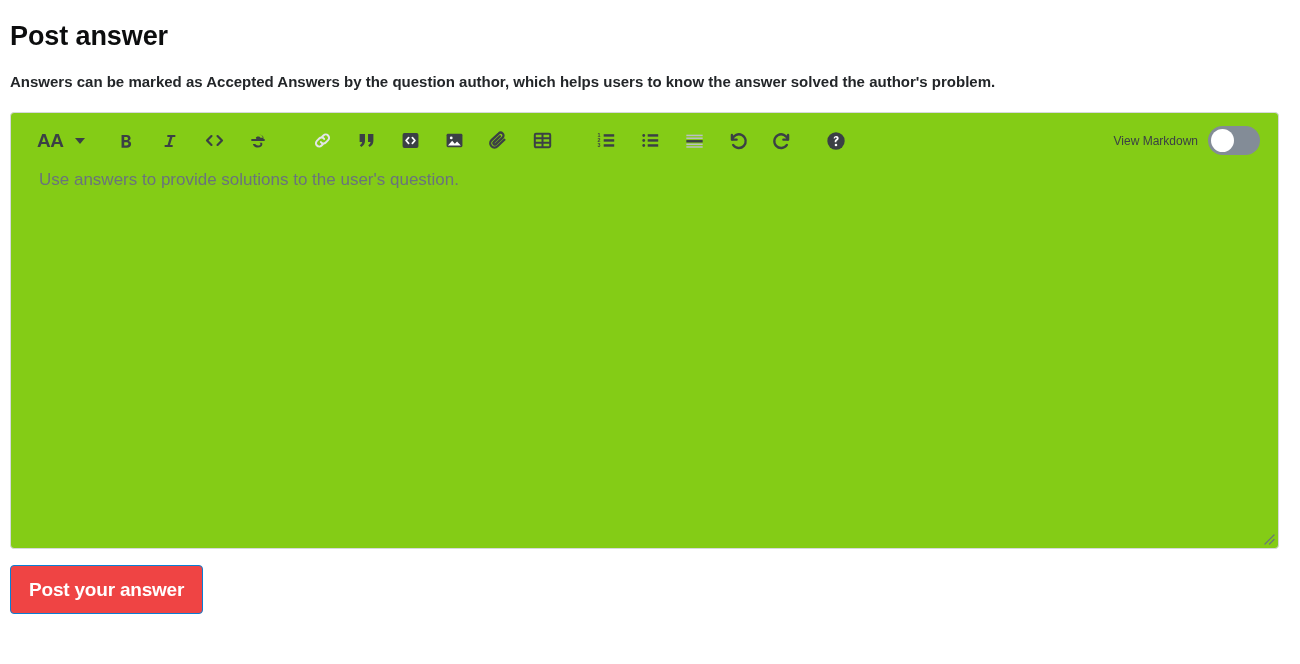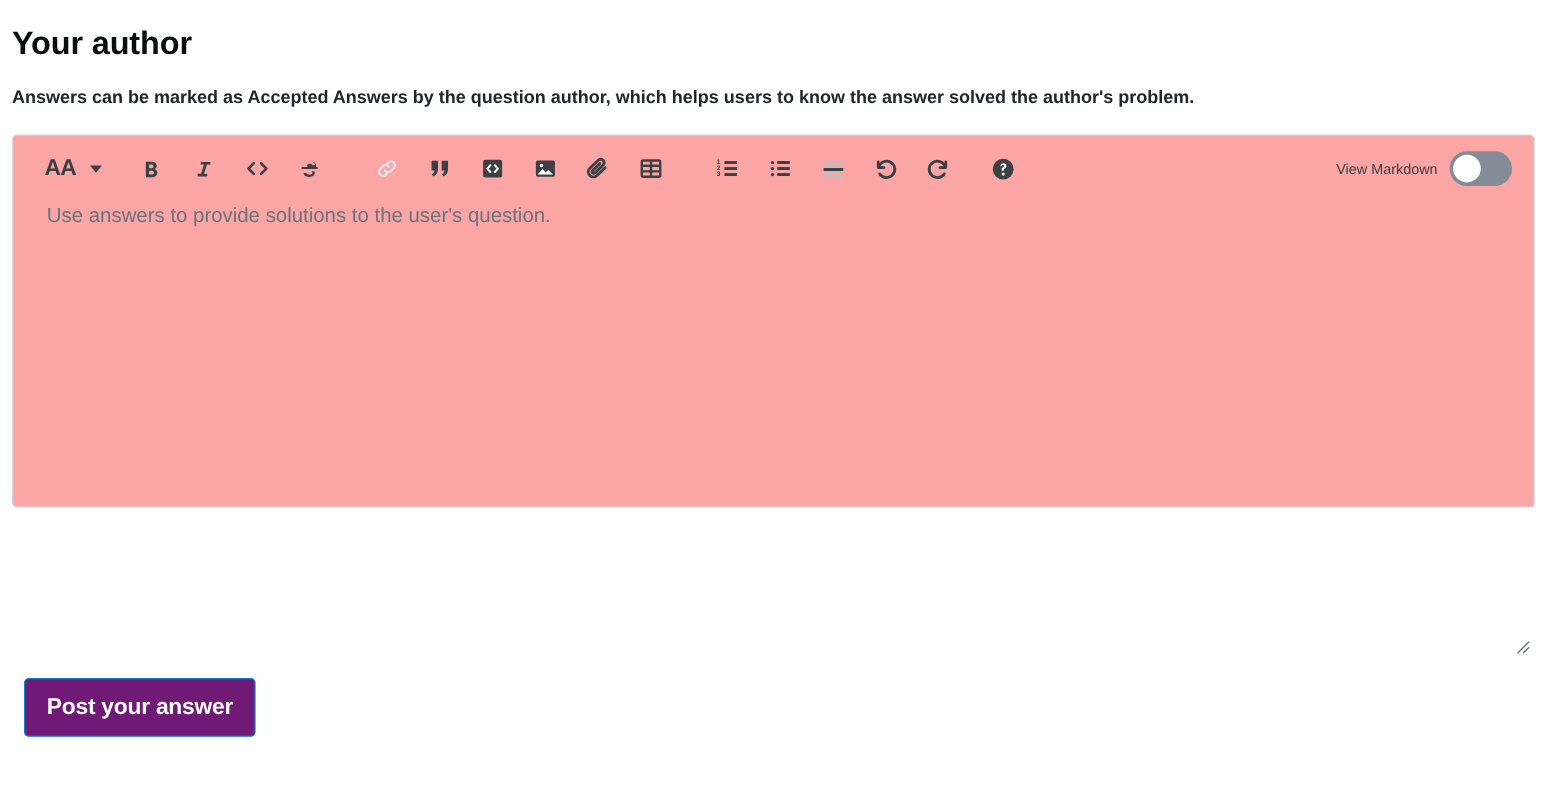--- a/index.html
+++ b/index.html
@@ -47,24 +47,24 @@
     color: #232629;
     font-weight: bold;
   }
 
   
   .editor-shell {
     position: absolute;
     left: 10px;
     top: 112px;
     width: 1269px;
-    height: 311px;
+    height: 437px;
     border: 1px solid #d6d9dc;
     border-radius: 4px;
-    background: #fca5a5;
+    background: #84cc16;
   }
 
   
   .toolbar {
     position: relative;
     height: 55px;
     display: flex;
     align-items: center;
     padding: 0 14px 0 26px;
   }
@@ -180,39 +180,38 @@
     cursor: nwse-resize;
   }
 
   
   .post-btn {
     position: absolute;
     left: 10px;
     top: 565px;
     height: 49px;
     padding: 0 18px;
-    background: #701a75;
+    background: #ef4444;
     color: #ffffff;
     border: 1px solid #0a7fd4;
     border-radius: 4px;
     font-family: "Liberation Sans", sans-serif;
     font-size: 19px;
     font-weight: bold;
     letter-spacing: -0.2px;
     cursor: pointer;
     line-height: 1;
-    margin-left: 10px;
   }
 </style>
 </head>
 <body>
 
 <div class="page">
 
-  <h2 class="answer-heading">Your author</h2>
+  <h2 class="answer-heading">Post answer</h2>
 
   <p class="answer-subtext">Answers can be marked as Accepted Answers by the question author, which helps users to know the answer solved the author's problem.</p>
 
   <div class="editor-shell">
 
     <div class="toolbar">
 
       <div class="tool-group">
 
         <button class="tool-btn heading-btn">

